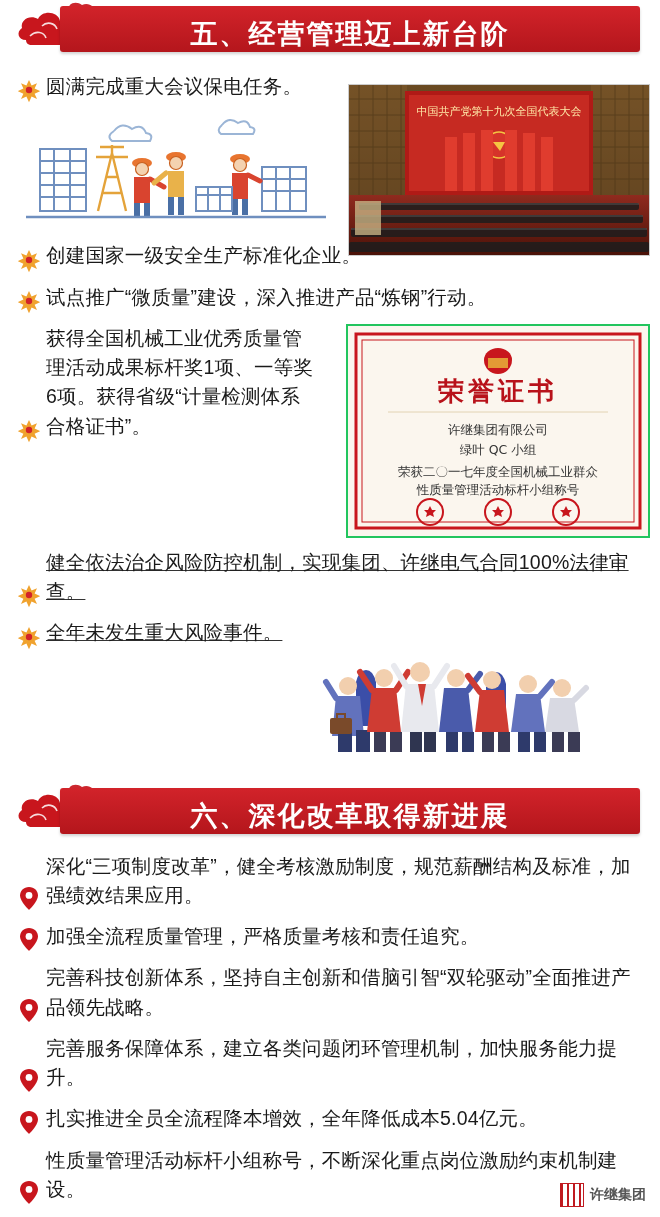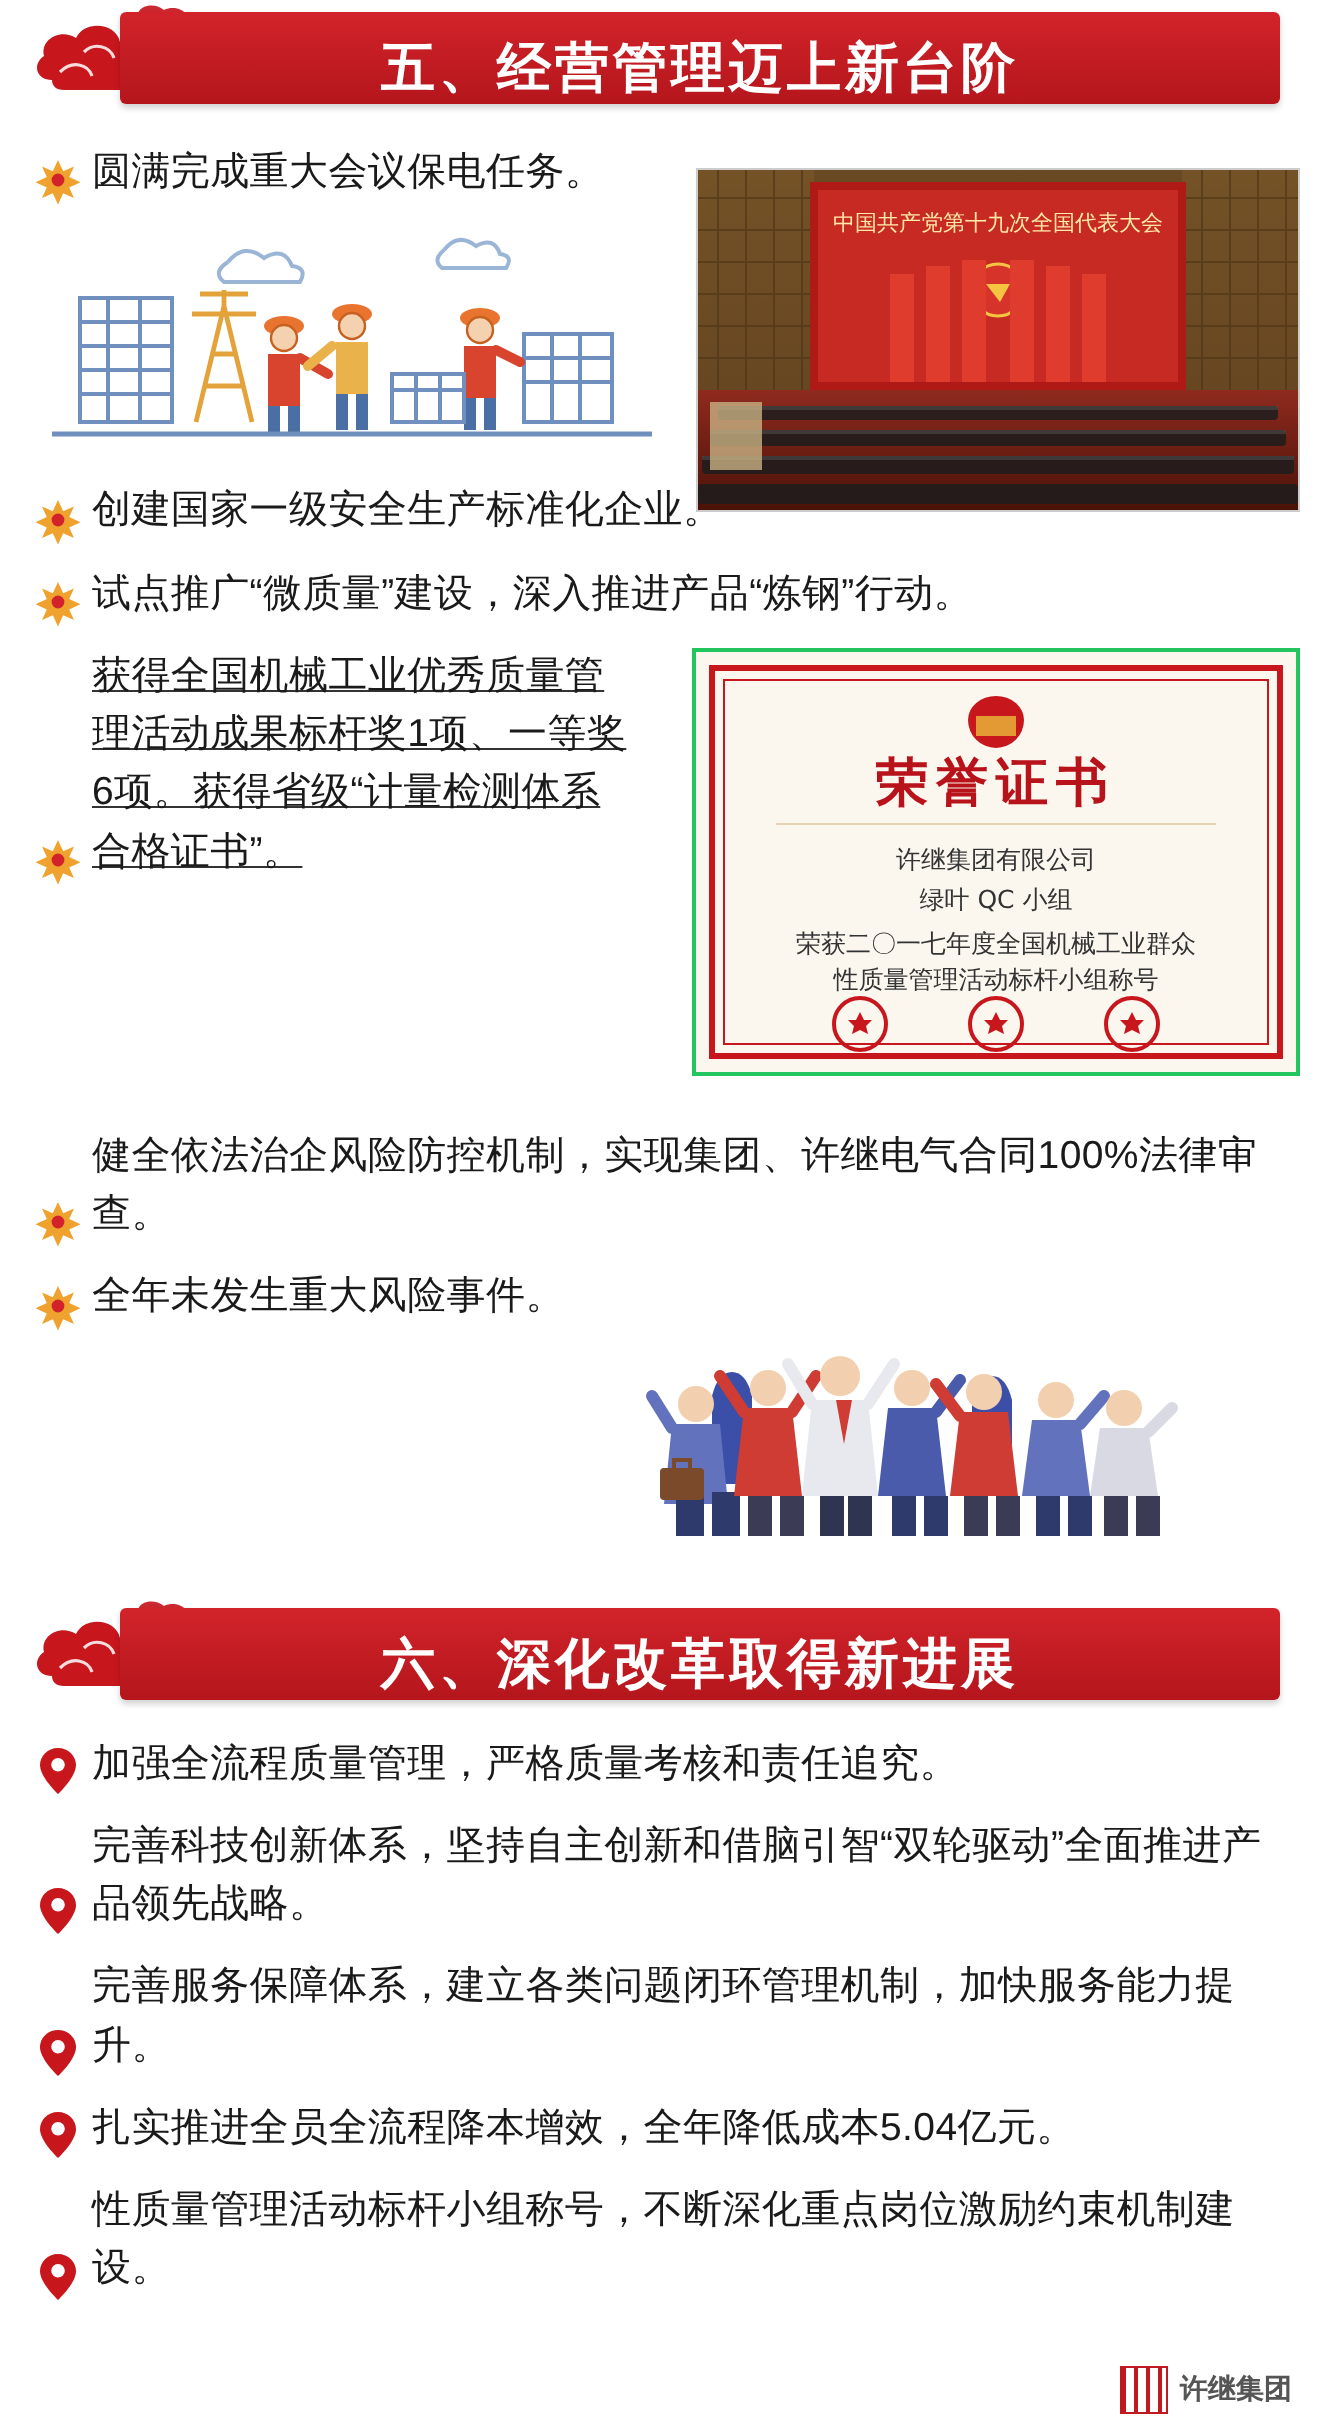--- a/index.html
+++ b/index.html
@@ -316,32 +316,32 @@
           <circle cx="82" cy="186" r="13" fill="none" stroke="#c8161d" stroke-width="2"></circle>
           <path d="M82,180 l2,4 4,0 -3,3 1,4 -4,-2 -4,2 1,-4 -3,-3 4,0z" fill="#c8161d"></path>
           <circle cx="150" cy="186" r="13" fill="none" stroke="#c8161d" stroke-width="2"></circle>
           <path d="M150,180 l2,4 4,0 -3,3 1,4 -4,-2 -4,2 1,-4 -3,-3 4,0z" fill="#c8161d"></path>
           <circle cx="218" cy="186" r="13" fill="none" stroke="#c8161d" stroke-width="2"></circle>
           <path d="M218,180 l2,4 4,0 -3,3 1,4 -4,-2 -4,2 1,-4 -3,-3 4,0z" fill="#c8161d"></path>
         </g>
       </svg>
     </div>
 
-    <div class="list" style="margin-top:4px;text-decoration:underline;">
+    <div class="list" style="margin-top:4px;">
       <div class="bullet-row" style="max-width:300px;">
         <svg class="bullet-icon" viewBox="0 0 22 22">
           <path fill="#f0a22e" d="M11,1 l2.6,5.6 L19,4.2 l-2.4,5.3 5.6,2.6 -5.6,2.6 2.4,5.3 -5.4,-2.4 -2.6,5.6 -2.6,-5.6 -5.4,2.4 2.4,-5.3 -5.6,-2.6 5.6,-2.6 -2.4,-5.3 5.4,2.4 z"></path>
           <circle cx="11" cy="11" r="3.2" fill="#d2232a"></circle>
         </svg>
         <span class="bullet-text">获得全国机械工业优秀质量管理活动成果标杆奖1项、一等奖6项。获得省级“计量检测体系合格证书”。</span>
       </div>
     </div>
   </div>
 
-  <div class="list" style="margin-top:20px;">
+  <div class="list" style="margin-top:4px;text-decoration:underline;">
     <div class="bullet-row">
       <svg class="bullet-icon" viewBox="0 0 22 22">
         <path fill="#f0a22e" d="M11,1 l2.6,5.6 L19,4.2 l-2.4,5.3 5.6,2.6 -5.6,2.6 2.4,5.3 -5.4,-2.4 -2.6,5.6 -2.6,-5.6 -5.4,2.4 2.4,-5.3 -5.6,-2.6 5.6,-2.6 -2.4,-5.3 5.4,2.4 z"></path>
         <circle cx="11" cy="11" r="3.2" fill="#d2232a"></circle>
       </svg>
       <span class="bullet-text">健全依法治企风险防控机制，实现集团、许继电气合同100%法律审查。</span>
     </div>
     <div class="bullet-row">
       <svg class="bullet-icon" viewBox="0 0 22 22">
         <path fill="#f0a22e" d="M11,1 l2.6,5.6 L19,4.2 l-2.4,5.3 5.6,2.6 -5.6,2.6 2.4,5.3 -5.4,-2.4 -2.6,5.6 -2.6,-5.6 -5.4,2.4 2.4,-5.3 -5.6,-2.6 5.6,-2.6 -2.4,-5.3 5.4,2.4 z"></path>
@@ -436,20 +436,27 @@
     <span class="banner-title">六、深化改革取得新进展</span>
   </div>
 </div>
 
 <div class="list" style="margin-top:12px;">
   <div class="bullet-row">
     <svg class="bullet-icon" viewBox="0 0 22 26">
       <path d="M11,1 C5.8,1 2,5 2,9.6 C2,15.6 11,24 11,24 C11,24 20,15.6 20,9.6 C20,5 16.2,1 11,1 z" fill="#c8161d"></path>
       <circle cx="11" cy="9.4" r="3.4" fill="#fff"></circle>
     </svg>
+    <span class="bullet-text">深化“三项制度改革”，健全考核激励制度，规范薪酬结构及标准，加强绩效结果应用。</span>
+  </div>
+  <div class="bullet-row">
+    <svg class="bullet-icon" viewBox="0 0 22 26">
+      <path d="M11,1 C5.8,1 2,5 2,9.6 C2,15.6 11,24 11,24 C11,24 20,15.6 20,9.6 C20,5 16.2,1 11,1 z" fill="#c8161d"></path>
+      <circle cx="11" cy="9.4" r="3.4" fill="#fff"></circle>
+    </svg>
     <span class="bullet-text">加强全流程质量管理，严格质量考核和责任追究。</span>
   </div>
   <div class="bullet-row">
     <svg class="bullet-icon" viewBox="0 0 22 26">
       <path d="M11,1 C5.8,1 2,5 2,9.6 C2,15.6 11,24 11,24 C11,24 20,15.6 20,9.6 C20,5 16.2,1 11,1 z" fill="#c8161d"></path>
       <circle cx="11" cy="9.4" r="3.4" fill="#fff"></circle>
     </svg>
     <span class="bullet-text">完善科技创新体系，坚持自主创新和借脑引智“双轮驱动”全面推进产品领先战略。</span>
   </div>
   <div class="bullet-row">

